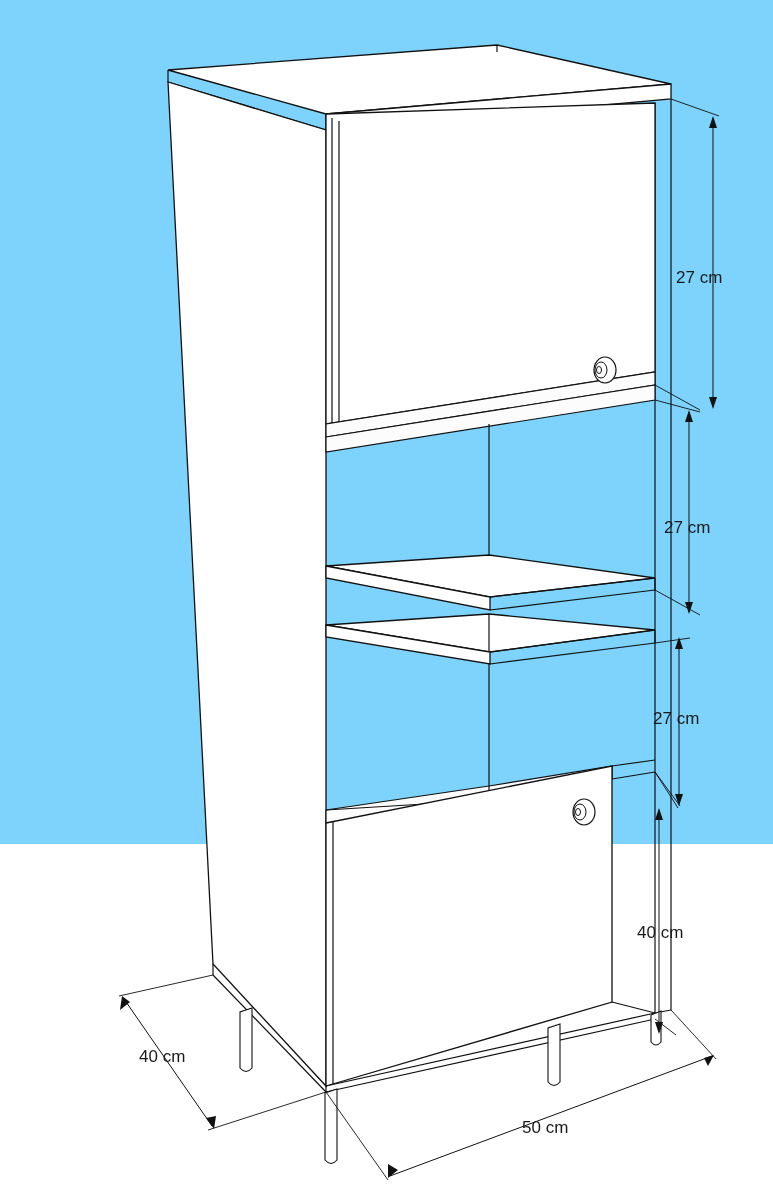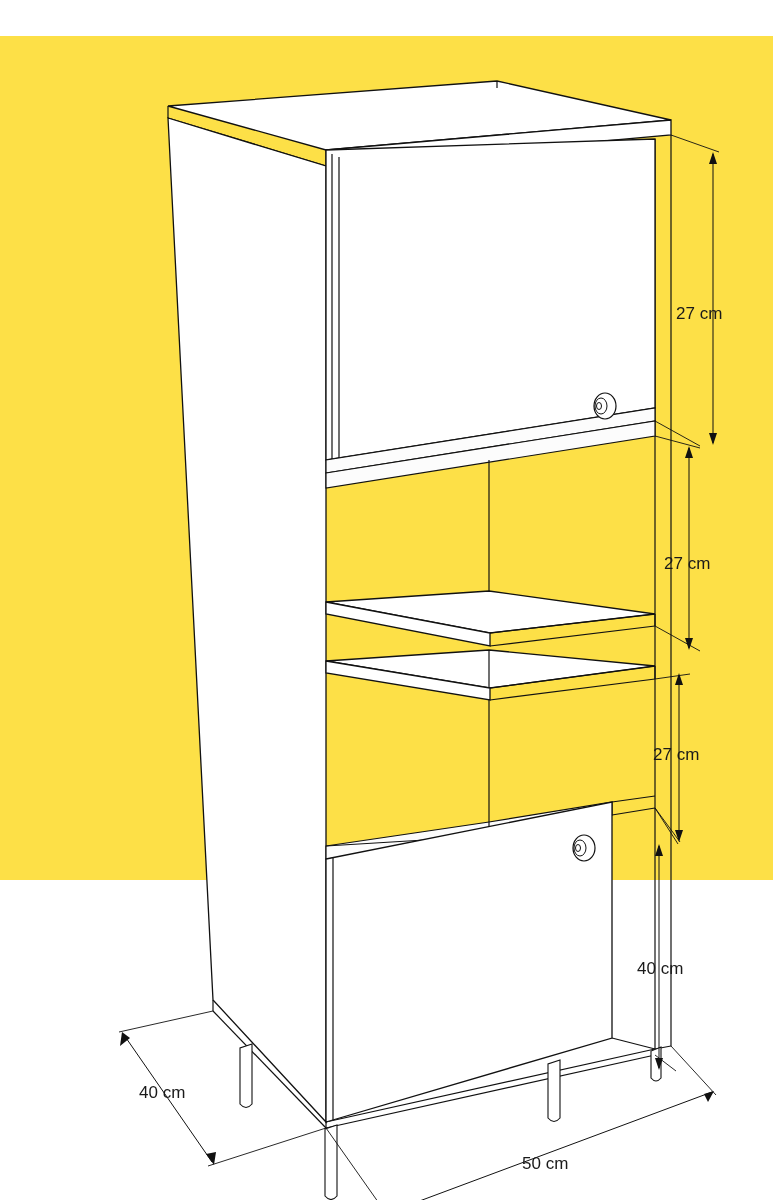--- a/index.html
+++ b/index.html
@@ -10,22 +10,21 @@
   body {
     width: 773px;
     height: 1200px;
     font-family: "Liberation Sans", sans-serif;
     overflow: hidden;
   }
   #diagram-root {
     position: relative;
     width: 773px;
     height: 844px;
-    background: #fde047;
-    margin-top: 36px;
+    background: #7dd3fc;
   }
   svg#cabinet-svg {
     position: absolute;
     top: 0;
     left: 0;
     width: 773px;
     height: 1200px;
     display: block;
   }
   .dim-text {

